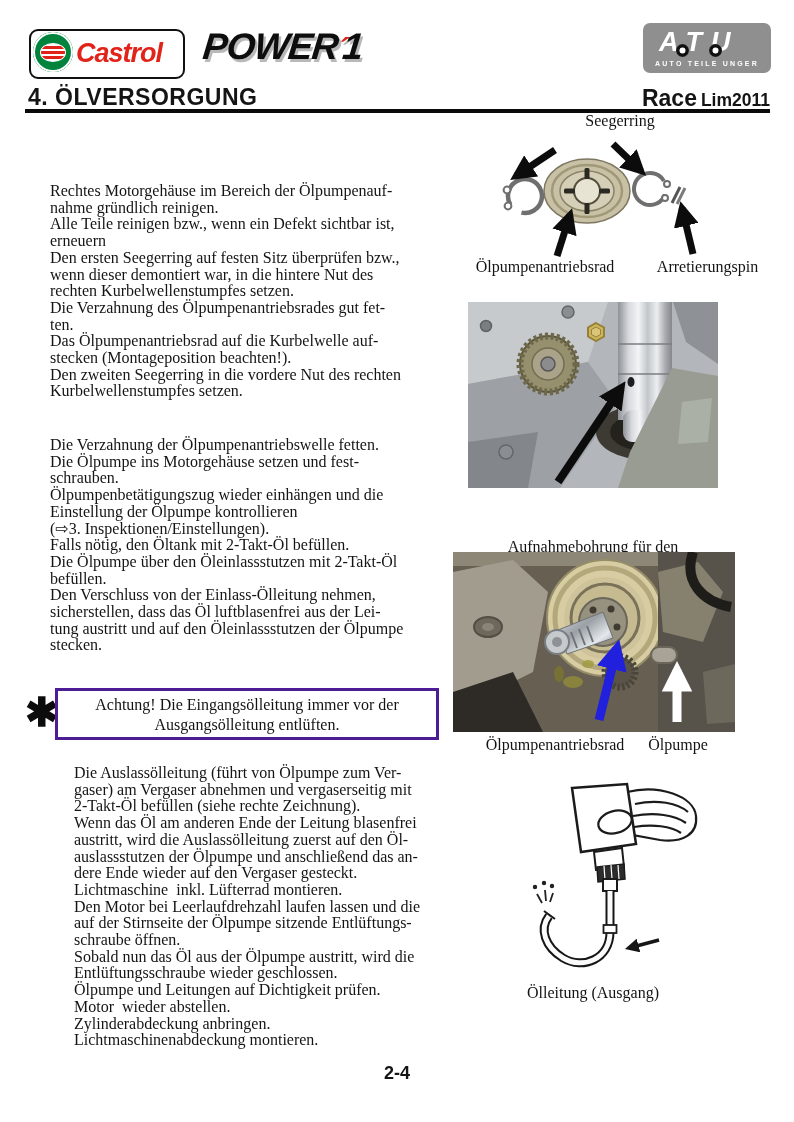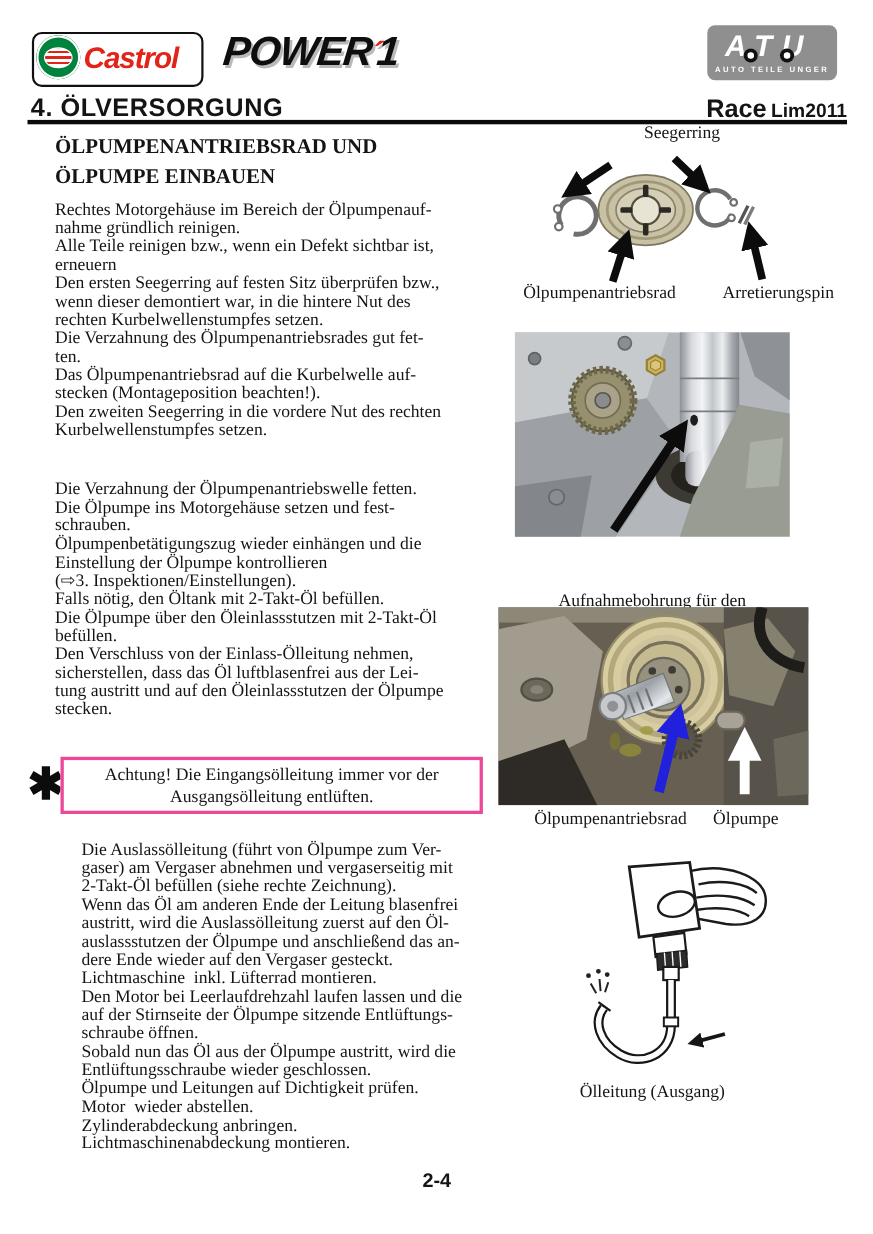--- a/index.html
+++ b/index.html
@@ -23,29 +23,29 @@
   .castrol-ball-stripes{width:24px;height:17px;border-radius:50%;
       background:repeating-linear-gradient(0deg,#ffffff 0 2.5px,#e2231a 2.5px 5px);
       border:1px solid #ffffff;}
   .castrol-word{font-family:"Liberation Sans",sans-serif;font-weight:bold;font-style:italic;
       font-size:27px;color:#e2231a;letter-spacing:-1px;}
   .power-word{font-family:"Liberation Sans",sans-serif;font-weight:bold;font-style:italic;
       font-size:37px;color:#0e0e0e;letter-spacing:-1px;transform:skewX(-6deg);
       text-shadow:2.5px 2.5px 0 #b9b9b9;}
   .power-tick{color:#e2231a;font-size:30px;margin:0 -3px 0 -1px;}
   
-  .atu-box{width:118px;height:50px;background:#8f8f8f;border-radius:7px;}
+  .atu-box{width:128px;height:50px;background:#8f8f8f;border-radius:7px;}
   .atu-word{font-family:"Liberation Sans",sans-serif;font-weight:bold;font-style:italic;
       font-size:27px;color:#ffffff;letter-spacing:9px;}
   .atu-wheel{width:13px;height:13px;border-radius:50%;background:#111;box-shadow:inset 0 0 0 3.5px #111,inset 0 0 0 6px #fff;}
   .atu-wheel::after{content:"";display:block;width:5px;height:5px;border-radius:50%;background:#fff;margin:4px auto;}
   .atu-sub{font-family:"Liberation Sans",sans-serif;font-weight:bold;font-size:7px;
       color:#ffffff;letter-spacing:2.2px;text-align:center;}
   
-  .warn-box{border:3px solid #ec4899;background:#fff;}
+  .warn-box{border:3px solid #4c1d95;background:#fff;}
   .warn-text{white-space:pre;font-size:16px;line-height:20px;text-align:center;}
   .warn-star{font-size:40px;font-weight:bold;color:#0c0c0c;line-height:40px;}
   .page-num{font-family:"Liberation Sans",sans-serif;font-weight:bold;font-size:18px;text-align:center;width:100%;}
   svg{display:block;}
 </style>
 </head>
 <body>
 
 <div id="page">
 
@@ -66,22 +66,20 @@
   </div>
 
   <div class="abs chapter" style="left:28px;top:84px;">4. ÖLVERSORGUNG</div>
 
   <div class="abs model-wrap" style="left:560px;top:85px;width:210px;">
     <span class="model-name">Race</span><span class="model-code">Lim2011</span>
   </div>
 
   <div class="abs rule" style="left:25px;top:109px;width:745px;height:3.5px;"></div>
 
-  <div class="abs sec-head" style="left:50px;top:120px;">ÖLPUMPENANTRIEBSRAD UND
-ÖLPUMPE EINBAUEN</div>
 
   <div class="abs body-text" style="left:50px;top:183px;">Rechtes Motorgehäuse im Bereich der Ölpumpenauf-
 nahme gründlich reinigen.
 Alle Teile reinigen bzw., wenn ein Defekt sichtbar ist,
 erneuern
 Den ersten Seegerring auf festen Sitz überprüfen bzw.,
 wenn dieser demontiert war, in die hintere Nut des
 rechten Kurbelwellenstumpfes setzen.
 Die Verzahnung des Ölpumpenantriebsrades gut fet-
 ten.

